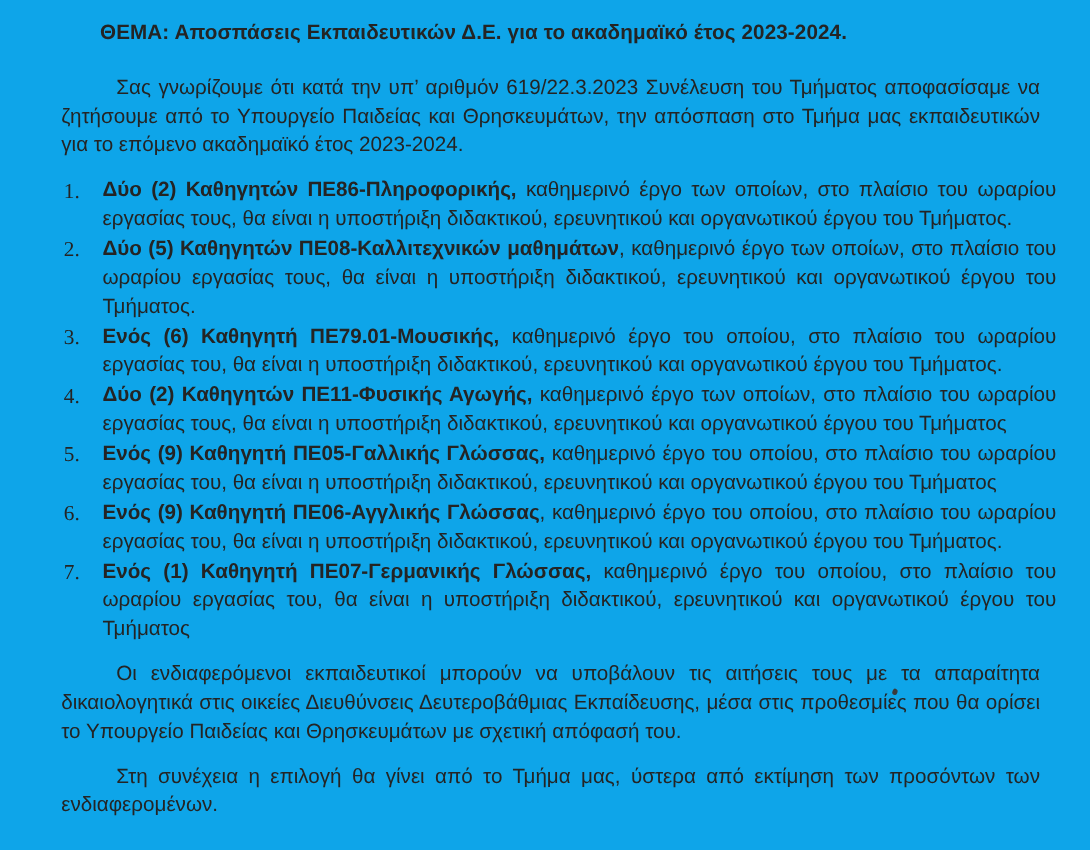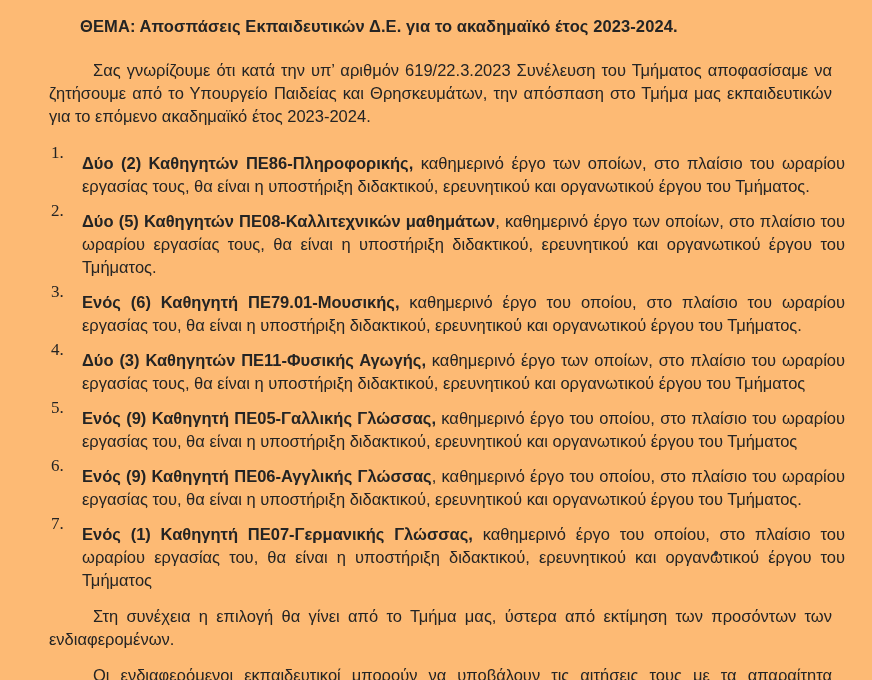--- a/index.html
+++ b/index.html
@@ -5,21 +5,21 @@
   html, body {
     margin: 0;
     padding: 0;
     background: #ffffff;
   }
   .page {
     position: relative;
     width: 872px;
     height: 680px;
     box-sizing: border-box;
-    background: #fdba74;
+    background: #0ea5e9;
     color: #242424;
     font-family: "Liberation Sans", "DejaVu Sans", sans-serif;
     font-size: 16.5px;
     line-height: 23px;
     padding: 15px 27px 10px 36px;
     overflow: hidden;
   }
   .subject {
     font-weight: 700;
     margin: 0 0 21px 44px;
@@ -41,21 +41,20 @@
   .list-item .num {
     flex: 0 0 46px;
     box-sizing: border-box;
     padding-left: 15px;
     font-family: "Liberation Serif", "DejaVu Serif", serif;
     font-size: 17px;
   }
   .list-item .li-text {
     flex: 1 1 auto;
     text-align: justify;
-    margin-top: 11px;
   }
   .li-text b {
     font-weight: 700;
   }
   .closing {
     margin-top: 13px;
   }
   .scan-dot {
     position: absolute;
     left: 714px;
@@ -88,38 +87,38 @@
       <div class="li-text"><b>Δύο (5) Καθηγητών ΠΕ08-Καλλιτεχνικών μαθημάτων</b><span>, καθημερινό έργο των οποίων, στο πλαίσιο του ωραρίου εργασίας τους, θα είναι η υποστήριξη διδακτικού, ερευνητικού και οργανωτικού έργου του Τμήματος.</span></div>
     </div>
 
     <div class="list-item">
       <span class="num">3.</span>
       <div class="li-text"><b>Ενός (6) Καθηγητή ΠΕ79.01-Μουσικής,</b><span> καθημερινό έργο του οποίου, στο πλαίσιο του ωραρίου εργασίας του, θα είναι η υποστήριξη διδακτικού, ερευνητικού και οργανωτικού έργου του Τμήματος.</span></div>
     </div>
 
     <div class="list-item">
       <span class="num">4.</span>
-      <div class="li-text"><b>Δύο (3) Καθηγητών ΠΕ11-Φυσικής Αγωγής,</b><span> καθημερινό έργο των οποίων, στο πλαίσιο του ωραρίου εργασίας τους, θα είναι η υποστήριξη διδακτικού, ερευνητικού και οργανωτικού έργου του Τμήματος</span></div>
+      <div class="li-text"><b>Δύο (2) Καθηγητών ΠΕ11-Φυσικής Αγωγής,</b><span> καθημερινό έργο των οποίων, στο πλαίσιο του ωραρίου εργασίας τους, θα είναι η υποστήριξη διδακτικού, ερευνητικού και οργανωτικού έργου του Τμήματος</span></div>
     </div>
 
     <div class="list-item">
       <span class="num">5.</span>
       <div class="li-text"><b>Ενός (9) Καθηγητή ΠΕ05-Γαλλικής Γλώσσας,</b><span> καθημερινό έργο του οποίου, στο πλαίσιο του ωραρίου εργασίας του, θα είναι η υποστήριξη διδακτικού, ερευνητικού και οργανωτικού έργου του Τμήματος</span></div>
     </div>
 
     <div class="list-item">
       <span class="num">6.</span>
       <div class="li-text"><b>Ενός (9) Καθηγητή ΠΕ06-Αγγλικής Γλώσσας</b><span>, καθημερινό έργο του οποίου, στο πλαίσιο του ωραρίου εργασίας του, θα είναι η υποστήριξη διδακτικού, ερευνητικού και οργανωτικού έργου του Τμήματος.</span></div>
     </div>
 
     <div class="list-item">
       <span class="num">7.</span>
       <div class="li-text"><b>Ενός (1) Καθηγητή ΠΕ07-Γερμανικής Γλώσσας,</b><span> καθημερινό έργο του οποίου, στο πλαίσιο του ωραρίου εργασίας του, θα είναι η υποστήριξη διδακτικού, ερευνητικού και οργανωτικού έργου του Τμήματος</span></div>
     </div>
   </div>
 
   <div class="scan-dot"></div>
 
+  <p class="body-par closing">Οι ενδιαφερόμενοι εκπαιδευτικοί μπορούν να υποβάλουν τις αιτήσεις τους με τα απαραίτητα δικαιολογητικά στις οικείες Διευθύνσεις Δευτεροβάθμιας Εκπαίδευσης, μέσα στις προθεσμίες που θα ορίσει το Υπουργείο Παιδείας και Θρησκευμάτων με σχετική απόφασή του.</p>
+
   <p class="body-par">Στη συνέχεια η επιλογή θα γίνει από το Τμήμα μας, ύστερα από εκτίμηση των προσόντων των ενδιαφερομένων.</p>
-
-  <p class="body-par closing">Οι ενδιαφερόμενοι εκπαιδευτικοί μπορούν να υποβάλουν τις αιτήσεις τους με τα απαραίτητα δικαιολογητικά στις οικείες Διευθύνσεις Δευτεροβάθμιας Εκπαίδευσης, μέσα στις προθεσμίες που θα ορίσει το Υπουργείο Παιδείας και Θρησκευμάτων με σχετική απόφασή του.</p>
 
 </div>
 
 </body></html>

